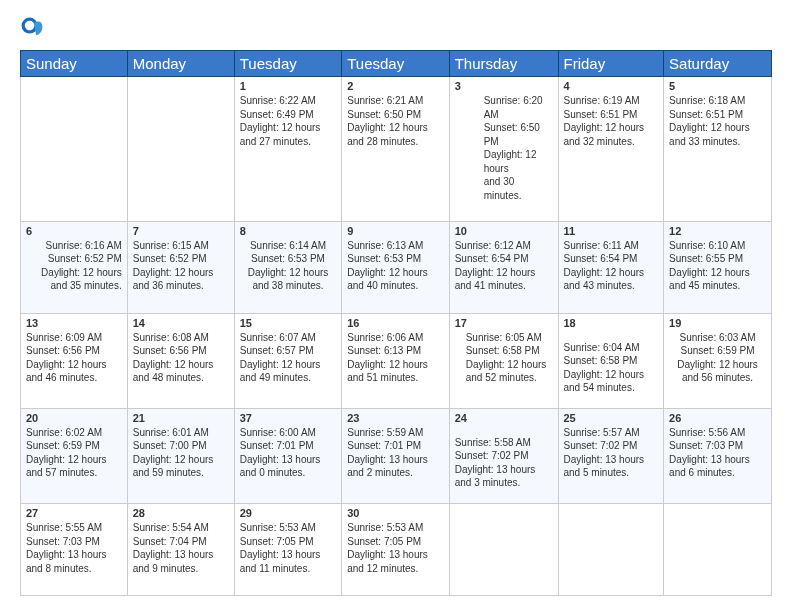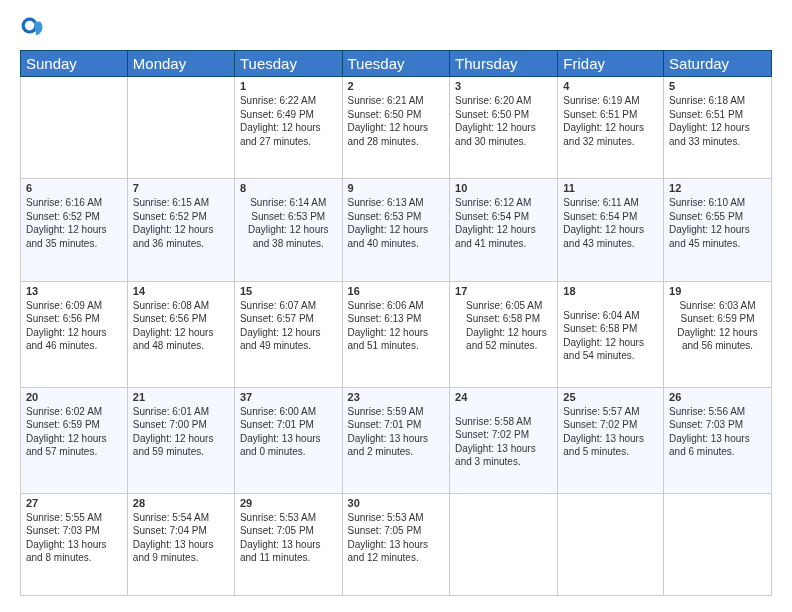--- a/index.html
+++ b/index.html
@@ -154,21 +154,21 @@
           </td>
           <td>
             <span class="day-num">2</span>
             <div class="cell-info" style="white-space: pre-line;">Sunrise: 6:21 AM
 Sunset: 6:50 PM
 Daylight: 12 hours
 and 28 minutes.</div>
           </td>
           <td>
             <span class="day-num">3</span>
-            <div class="cell-info" style="white-space: pre-line;">Sunrise: 6:20 AM
+            <div class="cell-info" style="white-space: pre-line; margin-left: 29px;">Sunrise: 6:20 AM
 Sunset: 6:50 PM
 Daylight: 12 hours
 and 30 minutes.</div>
           </td>
           <td>
             <span class="day-num">4</span>
             <div class="cell-info" style="white-space: pre-line;">Sunrise: 6:19 AM
 Sunset: 6:51 PM
 Daylight: 12 hours
 and 32 minutes.</div>
@@ -177,21 +177,21 @@
             <span class="day-num">5</span>
             <div class="cell-info" style="white-space: pre-line;">Sunrise: 6:18 AM
 Sunset: 6:51 PM
 Daylight: 12 hours
 and 33 minutes.</div>
           </td>
         </tr>
         <tr>
           <td>
             <span class="day-num">6</span>
-            <div class="cell-info" style="white-space: pre-line;">Sunrise: 6:16 AM
+            <div class="cell-info" style="white-space: pre-line; text-align: right;">Sunrise: 6:16 AM
 Sunset: 6:52 PM
 Daylight: 12 hours
 and 35 minutes.</div>
           </td>
           <td>
             <span class="day-num">7</span>
             <div class="cell-info" style="white-space: pre-line;">Sunrise: 6:15 AM
 Sunset: 6:52 PM
 Daylight: 12 hours
 and 36 minutes.</div>

